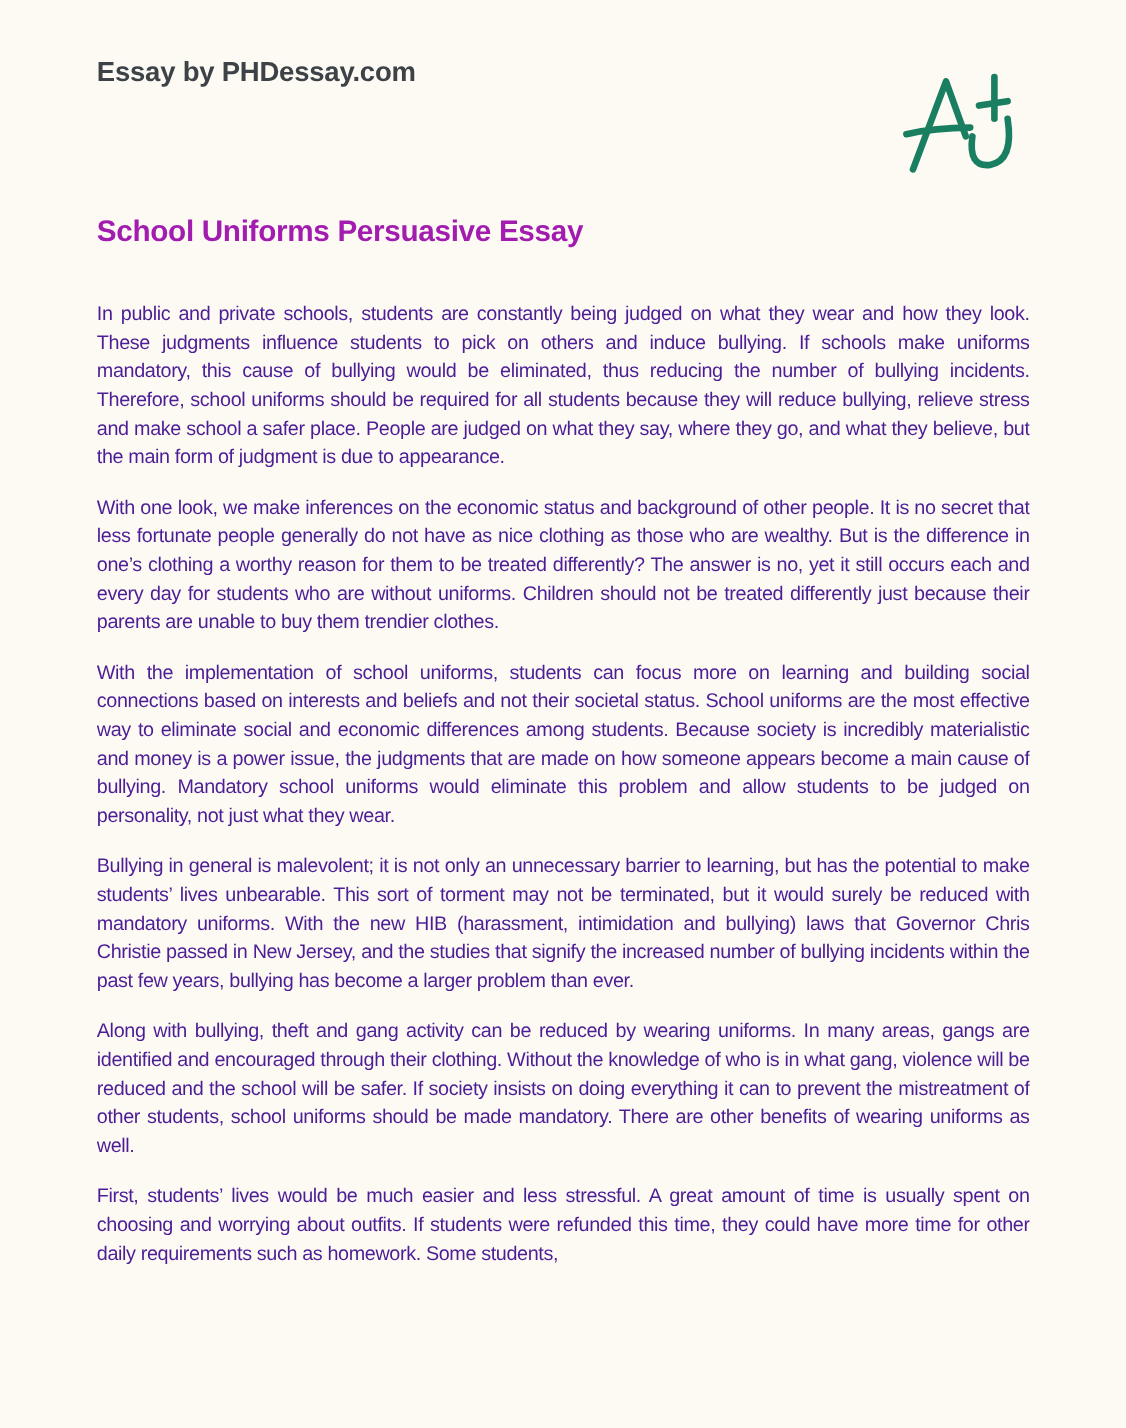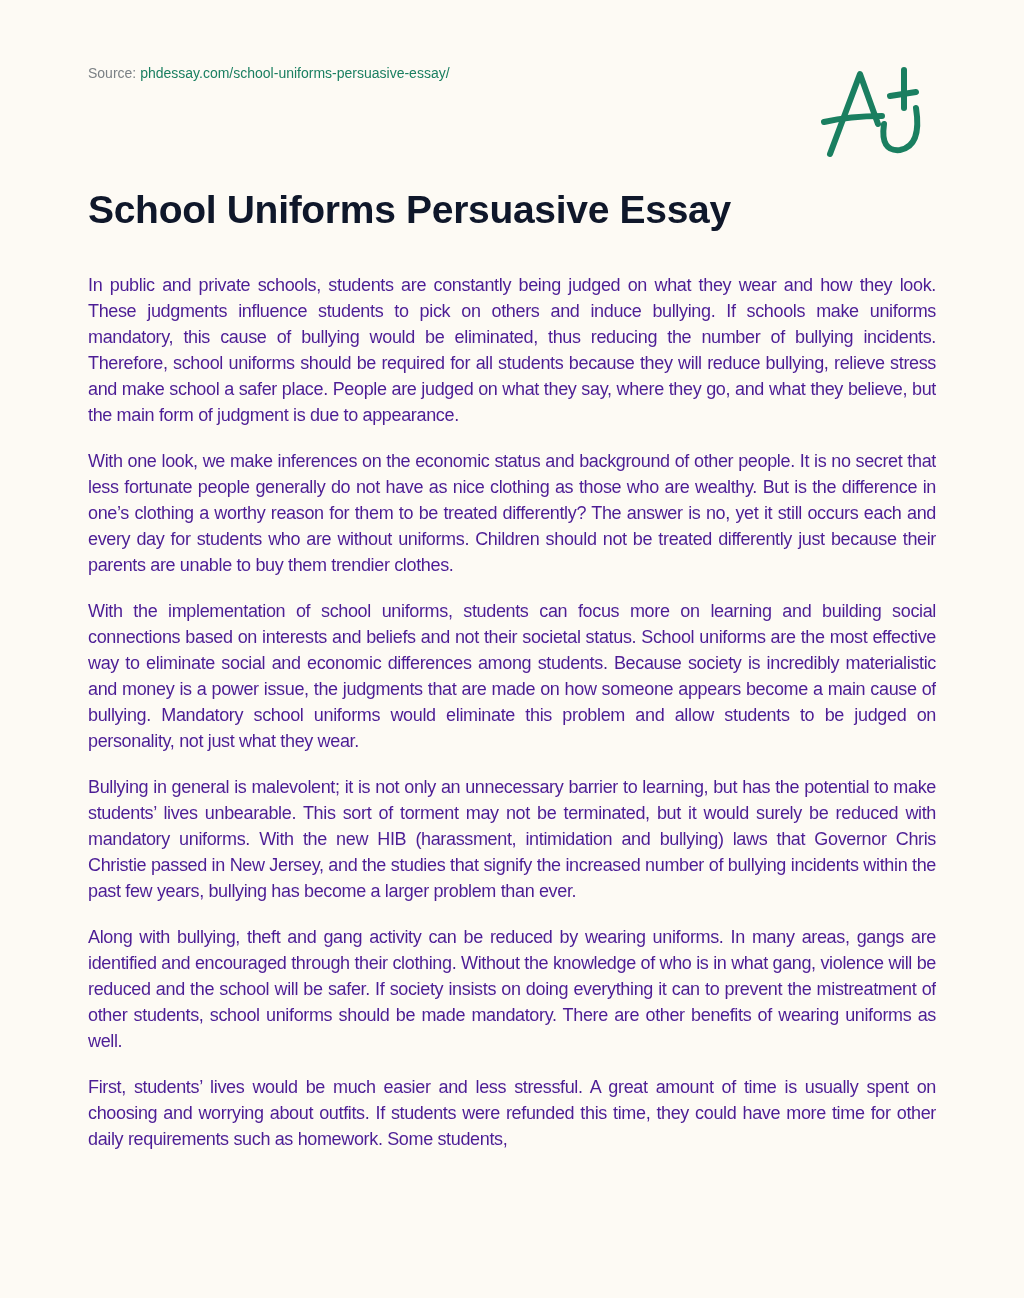--- a/index.html
+++ b/index.html
@@ -15,39 +15,37 @@
     font-size: 25px; font-weight: bold; color: #3d4247; letter-spacing: -0.2px;
     margin: 0; line-height: 32px;
   }
   .source {
     margin-top: 14px; font-size: 14px; color: #7b8085; line-height: 18px;
   }
   .source a { color: #1a7f60; text-decoration: none; }
   .logo { position: absolute; left: 820px; top: 62px; width: 110px; height: 100px; }
   .title {
     position: absolute; left: 88px; top: 190px; margin: 0;
-    font-size: 39px; font-weight: bold; color: #0f172a; letter-spacing: -0.3px;
+    font-size: 27px; font-weight: bold; color: #a21caf; letter-spacing: -0.3px;
     line-height: 40px;
   }
   .body-text {
     position: absolute; left: 88px; top: 272px; width: 848px; height: 973px; overflow: hidden;
   }
   .body-text p {
     margin: 0 0 20px 0;
     font-size: 18px; line-height: 26px; text-align: justify; color: #4c1d95;
     letter-spacing: -0.35px;
   }
 </style>
 </head>
 <body>
 
 <div class="header">
-  <div class="source">
-    <span>Source: </span><a>phdessay.com/school-uniforms-persuasive-essay/</a>
-  </div>
+  <h2 class="brand">Essay by PHDessay.com</h2>
 </div>
 
 <svg class="logo" viewBox="0 0 110 100">
   <g fill="none" stroke="#1a7f60" stroke-width="6" stroke-linecap="round" stroke-linejoin="round">
     <path d="M10 92 L40 12 L58 62"></path>
     <path d="M4 60 Q30 54 62 54"></path>
     <path d="M70 34 L96 30"></path>
     <path d="M84 8 L84 46"></path>
     <path d="M64 62 Q60 90 80 88 Q102 84 96 46"></path>
   </g>

